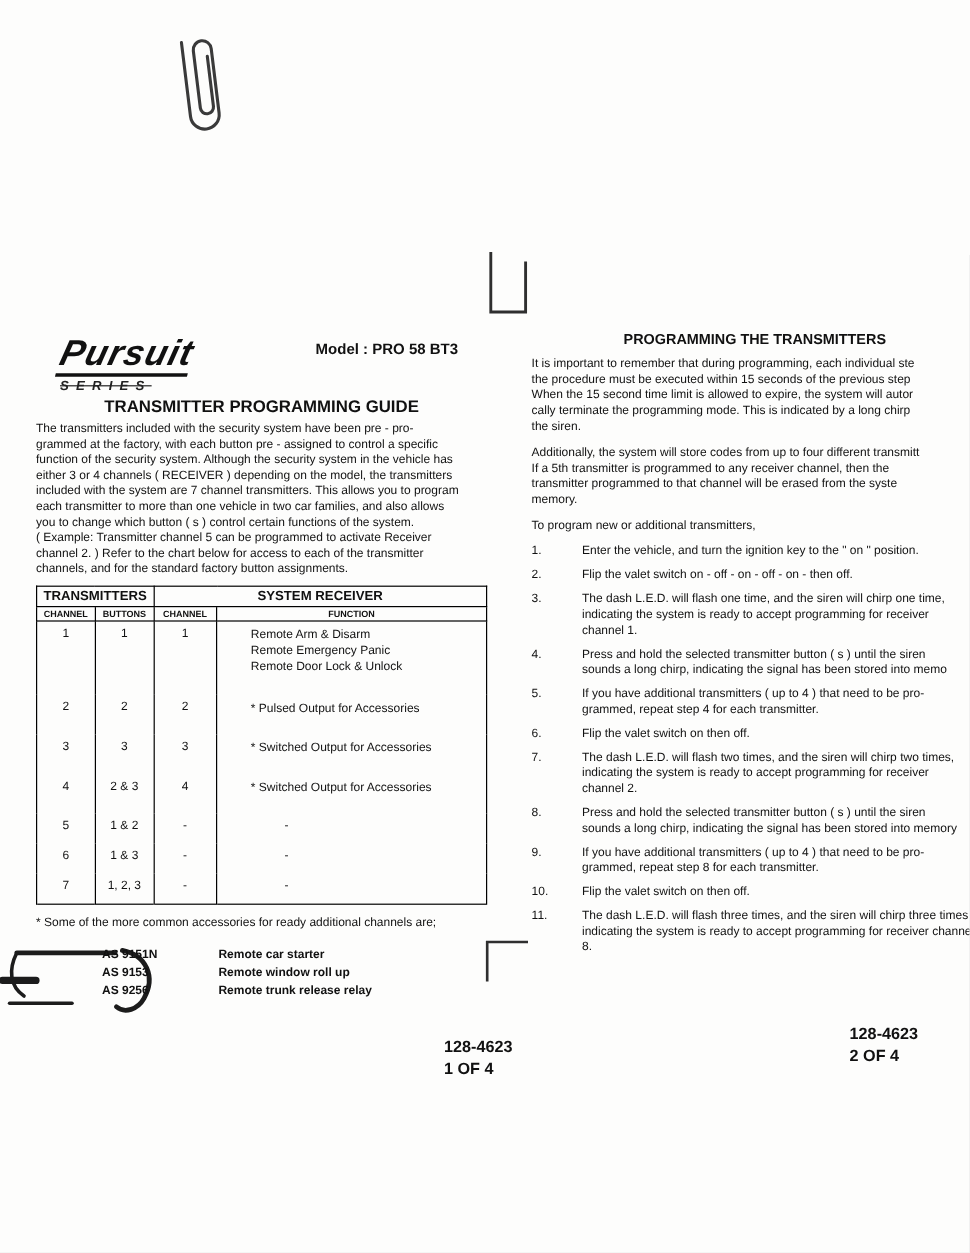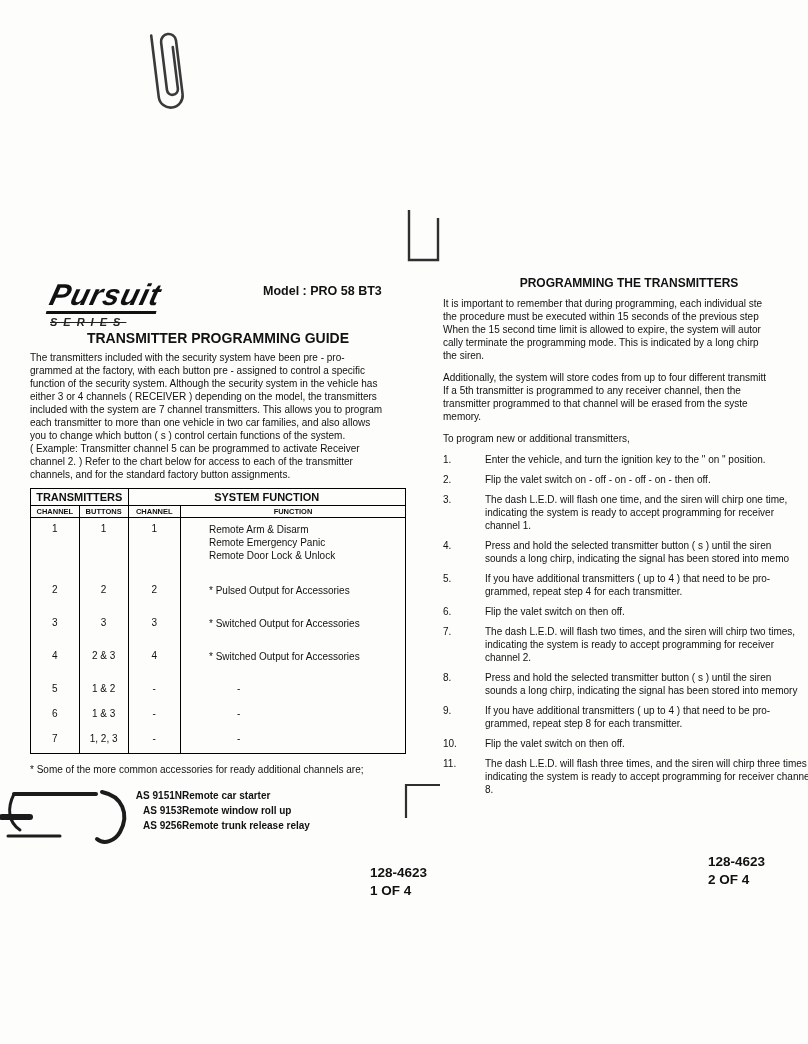--- a/index.html
+++ b/index.html
@@ -42,21 +42,21 @@
   .tbl td.func { text-align:left; padding-left:28px; white-space:pre; line-height:13px;margin-left:32px; }
   .tbl td.func-dash { text-align:left; padding-left:56px; }
   tr.r-tall  td { height:54px; }
   tr.r-mid   td { height:26px; }
   tr.r-short td { height:18px; }
   .col-ch  { width:13%; }
   .col-bt  { width:13%; }
   .col-rch { width:14%; }
 
   .footnote { font-size:10px; margin-top:10px; }
-  .acc-list { margin-top:13px;text-align:right; }
+  .acc-list { margin-top:13px; }
   .acc-row { display:flex; font-size:10px; font-weight:bold; line-height:15px; }
   .acc-code { margin-left:55px; width:97px; flex:none; }
 
   
   .right-col { position:absolute; left:443px; top:276px; width:372px; }
   .rc-title { text-align:center; font-weight:bold; font-size:12px; margin-bottom:7px; }
   .right-col .para { margin-bottom:9px; }
   .intro-line { font-size:10px; margin:10px 0 9px 0; }
   .step { display:flex; font-size:10px; line-height:13px; margin-bottom:7px; }
   .step-num { width:19px; flex:none; }
@@ -112,21 +112,21 @@
 each transmitter to more than one vehicle in two car families, and also allows
 you to change which button ( s ) control certain functions of the system.</div>
     <div class="para">( Example: Transmitter channel 5 can be programmed to activate Receiver
 channel 2. ) Refer to the chart below for access to each of the transmitter
 channels, and for the standard factory button assignments.</div>
 
     <table class="tbl">
       <tbody>
           <tr class="hdr">
         <th colspan="2">TRANSMITTERS</th>
-        <th colspan="2">SYSTEM FUNCTION</th>
+        <th colspan="2">SYSTEM RECEIVER</th>
       </tr>
       <tr class="subhdr">
         <th class="col-ch">CHANNEL</th>
         <th class="col-bt">BUTTONS</th>
         <th class="col-rch">CHANNEL</th>
         <th>FUNCTION</th>
       </tr>
       <tr class="r-tall">
         <td>1</td>
         <td>1</td>

